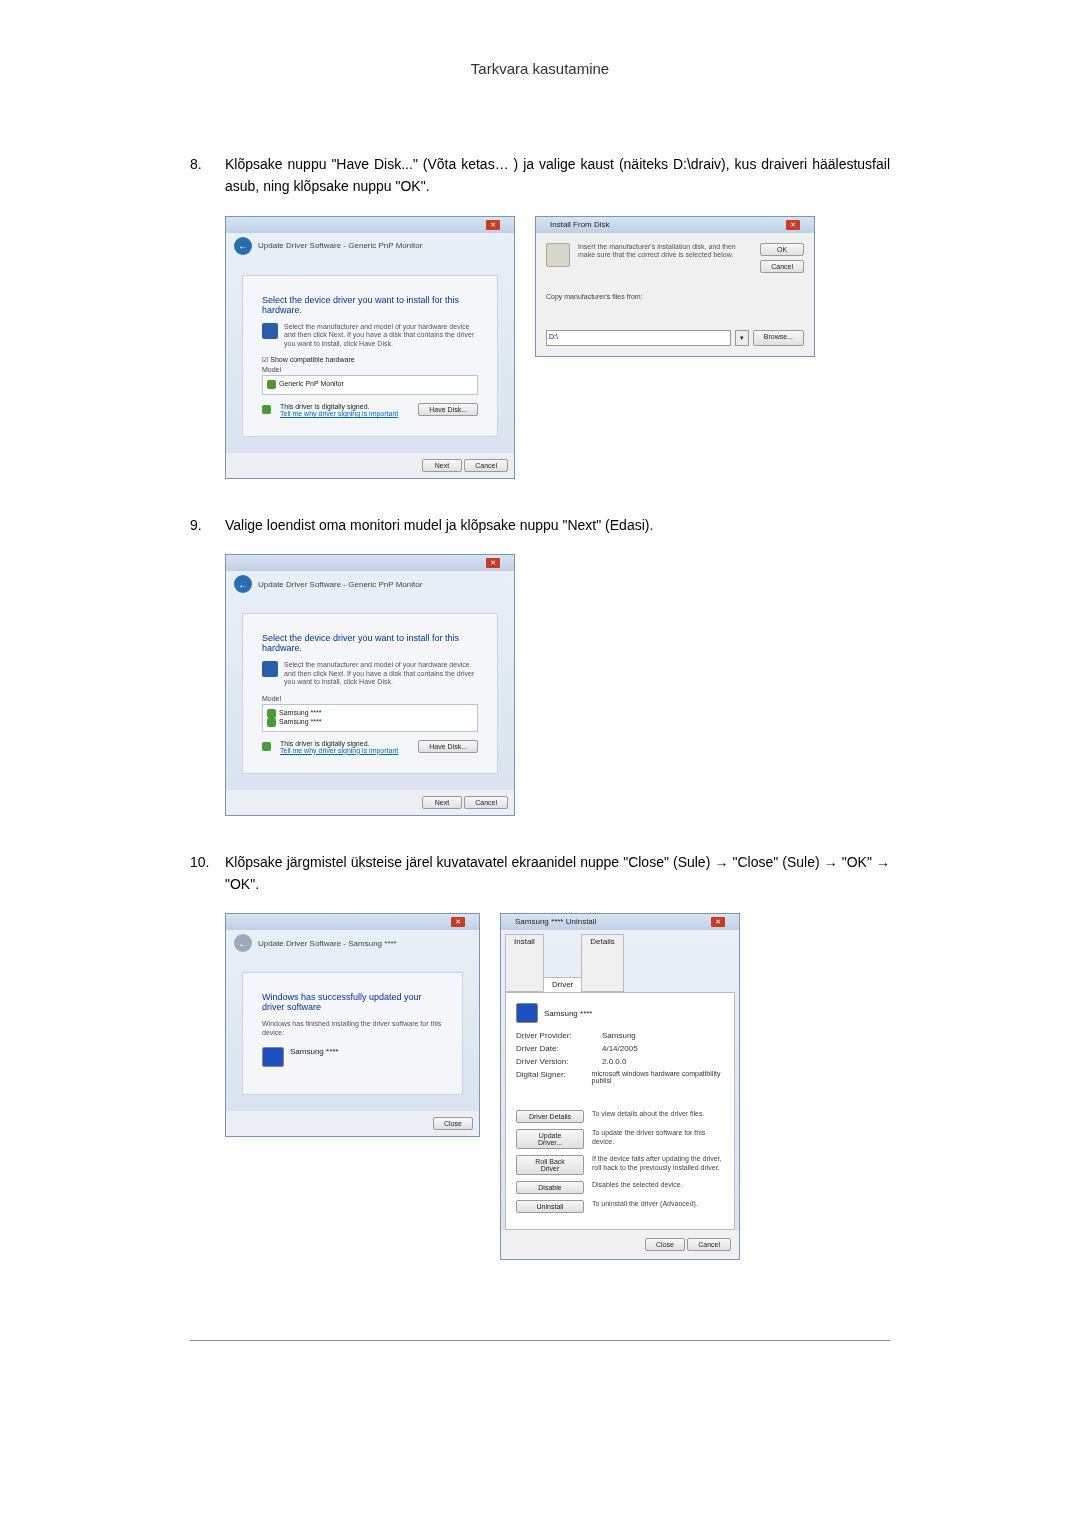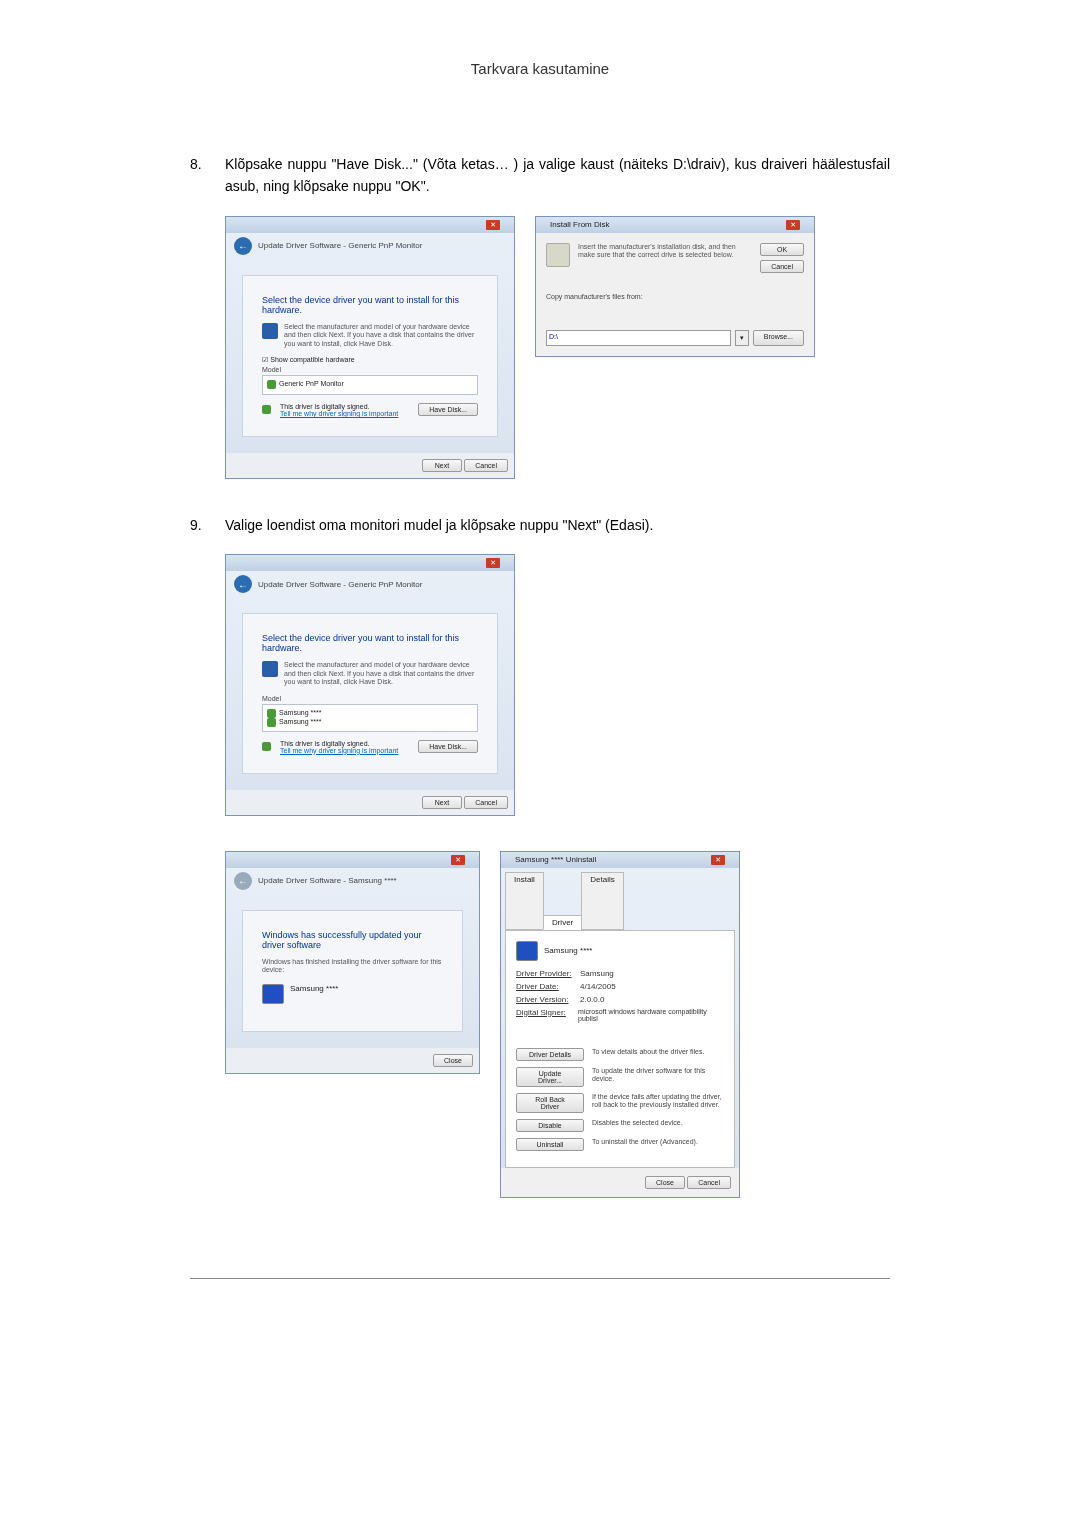--- a/index.html
+++ b/index.html
@@ -151,21 +151,21 @@
   .tabs { display:flex; font-size:8px; }
   .tab {
     background:#f0f0f0;
     border:1px solid #bbb;
     padding:2px 8px;
     margin-right:-1px;
   }
   .tab.active { background:#fff; border-bottom-color:#fff;margin-top:43px; }
   .props-body { background:#fff; border:1px solid #bbb; padding:10px; font-size:8px; }
   .prow { display:flex; margin-bottom:4px; }
-  .plbl { width:64px; color:#333;text-decoration:underline; }
+  .plbl { width:86px; color:#333; }
   .pval { color:#333; }
   .pbtn-row { display:flex; margin-bottom:6px; gap:8px; align-items:flex-start; }
   .pdesc { font-size:7px; color:#444; flex:1; line-height:1.2; }
   .monitor-icon {
     width:22px; height:20px;
     background:#2050c0;
     border-radius:2px;
     border:1px solid #888;
     flex-shrink:0;
   }
@@ -283,20 +283,24 @@
           <span class="win-btn">Have Disk...</span>
         </div>
       </div>
       <div class="win-footer">
         <span class="win-btn">Next</span>
         <span class="win-btn">Cancel</span>
       </div>
     </div>
   </div>
 
+  <div class="step">
+    <div class="num">10.</div>
+    <div class="body">Klõpsake järgmistel üksteise järel kuvatavatel ekraanidel nuppe "Close" (Sule) → "Close" (Sule) → "OK" → "OK".</div>
+  </div>
 
   <div class="images-row">
 
     <div class="win-dialog" style="width:255px;">
       <div class="win-title">
         <span></span>
         <span class="close-x">✕</span>
       </div>
       <div style="padding:4px 8px; display:flex; align-items:center; gap:6px;">
         <span class="back-arrow" style="background:#9ab">←</span>

